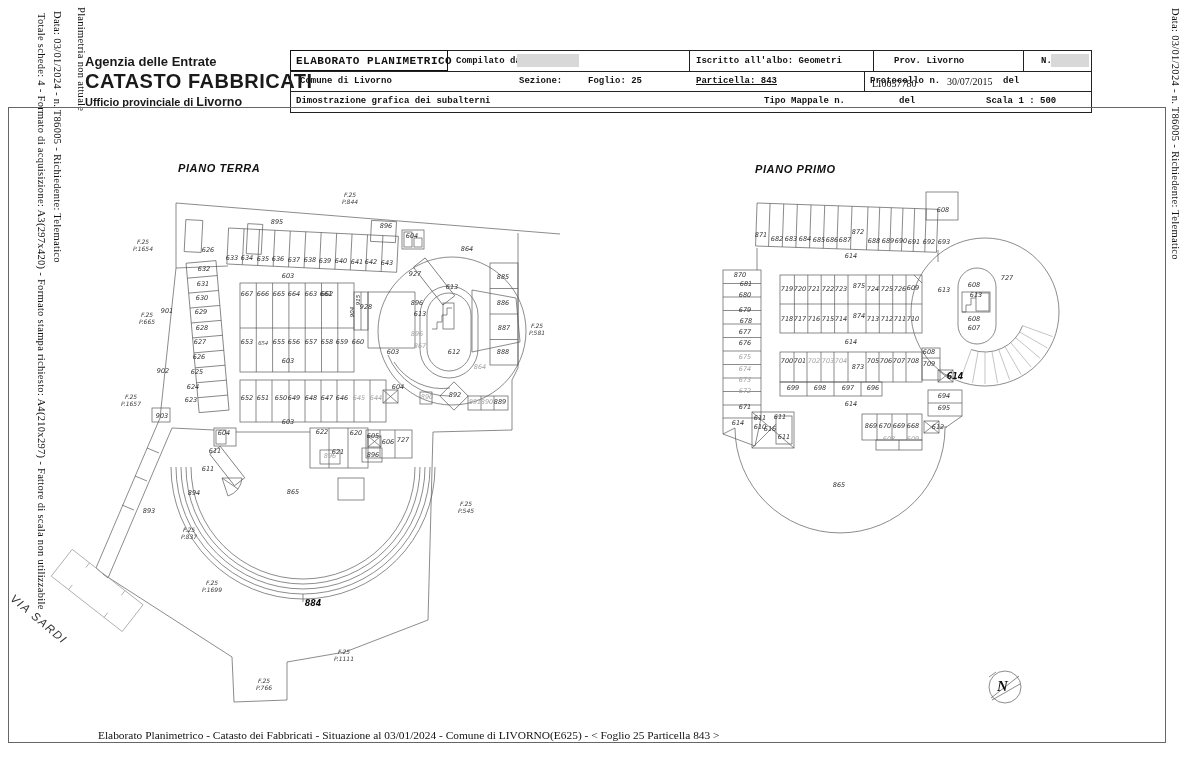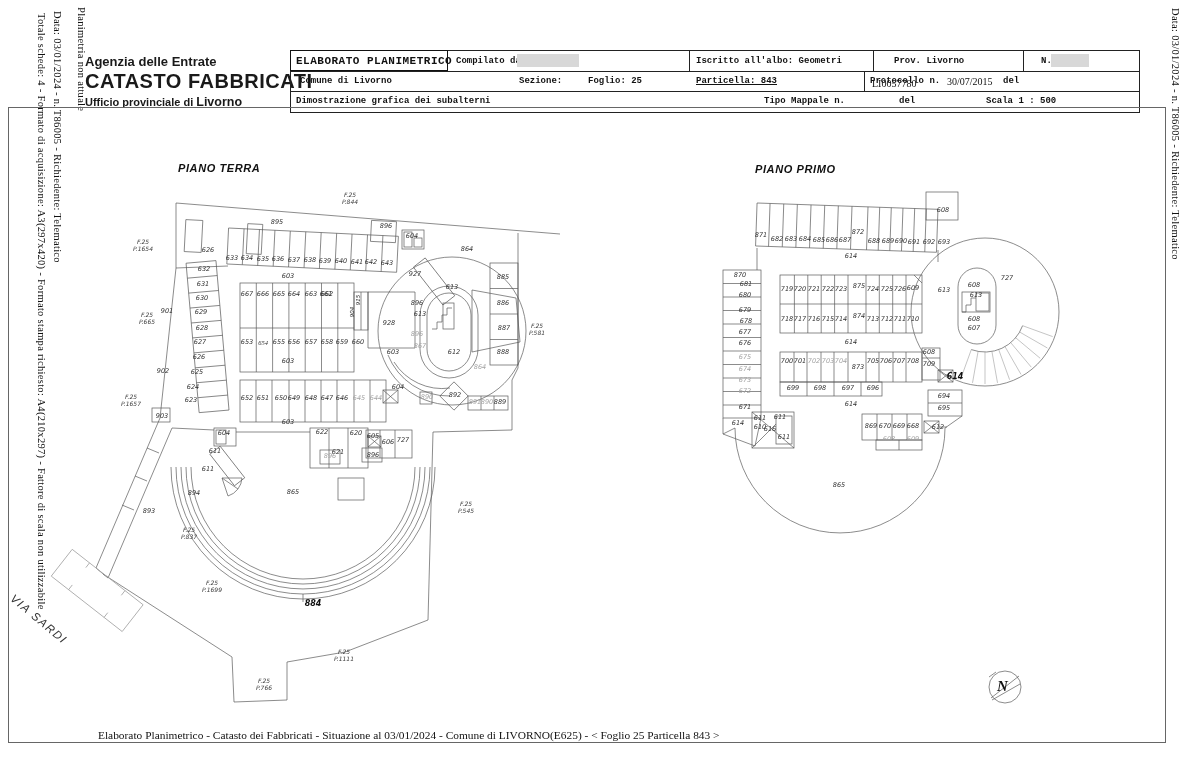--- a/index.html
+++ b/index.html
@@ -11,21 +11,21 @@
          letter-spacing:.3px;white-space:nowrap;}
   
   .agency{position:absolute;left:85px;top:54px;}
   .agency .l1{font-weight:bold;font-size:13px;}
   .agency .l2{font-weight:bold;font-size:20px;letter-spacing:.5px;margin-top:1px;}
   .agency .l3{font-weight:bold;font-size:11px;margin-top:2px;}
   .agency .city{font-size:12.5px;}
   
   .htable{position:absolute;left:290px;top:50px;width:800px;height:61px;
           border:1px solid #222;font-family:"Liberation Mono",monospace;
-          font-size:9px;font-weight:bold;color:#111;padding-left:48px;}
+          font-size:9px;font-weight:bold;color:#111;}
   .hrow{position:absolute;left:0;width:100%;height:20px;}
   .hrow.r1{top:0;border-bottom:1px solid #222;}
   .hrow.r2{top:20px;border-bottom:1px solid #222;}
   .hrow.r3{top:40px;}
   .hcell{position:absolute;top:5px;white-space:nowrap;}
   .vline{position:absolute;top:0;width:1px;height:20px;background:#222;}
   .titlebox{position:absolute;left:-1px;top:-1px;width:158px;height:21px;
             border:1.4px solid #111;box-sizing:border-box;}
   .titlebox span{position:absolute;left:5px;top:4px;font-size:11px;
                  font-weight:bold;letter-spacing:.5px;white-space:nowrap;}
@@ -315,21 +315,21 @@
     <span class="pl" style="left: 288px; top: 423px;">603</span>
     <span class="pl" style="left: 247px; top: 295px;">667</span>
     <span class="pl" style="left: 263px; top: 295px;">666</span>
     <span class="pl" style="left: 279px; top: 295px;">665</span>
     <span class="pl" style="left: 294px; top: 295px;">664</span>
     <span class="pl" style="left: 311px; top: 295px;">663</span>
     <span class="pl" style="left: 327px; top: 295px; text-align: center;">662</span>
     <span class="pl" style="left: 326px; top: 295px;">661</span>
     <span class="pl r" style="left: 358px; top: 300px;">915</span>
     <span class="pl r" style="left: 352px; top: 312px;">904</span>
-    <span class="pl" style="left: 366px; top: 324px; padding-left: 46px;">928</span>
+    <span class="pl" style="left: 366px; top: 308px;">928</span>
     <span class="pl" style="left: 247px; top: 343px;">653</span>
     <span class="pl" style="left: 263px; top: 343px; font-family: Liberation Serif, serif;">654</span>
     <span class="pl" style="left: 279px; top: 343px;">655</span>
     <span class="pl" style="left: 294px; top: 343px;">656</span>
     <span class="pl" style="left: 311px; top: 343px;">657</span>
     <span class="pl" style="left: 327px; top: 343px;">658</span>
     <span class="pl" style="left: 342px; top: 343px;">659</span>
     <span class="pl" style="left: 358px; top: 343px;">660</span>
     <span class="pl" style="left: 247px; top: 399px;">652</span>
     <span class="pl" style="left: 263px; top: 399px;">651</span>

